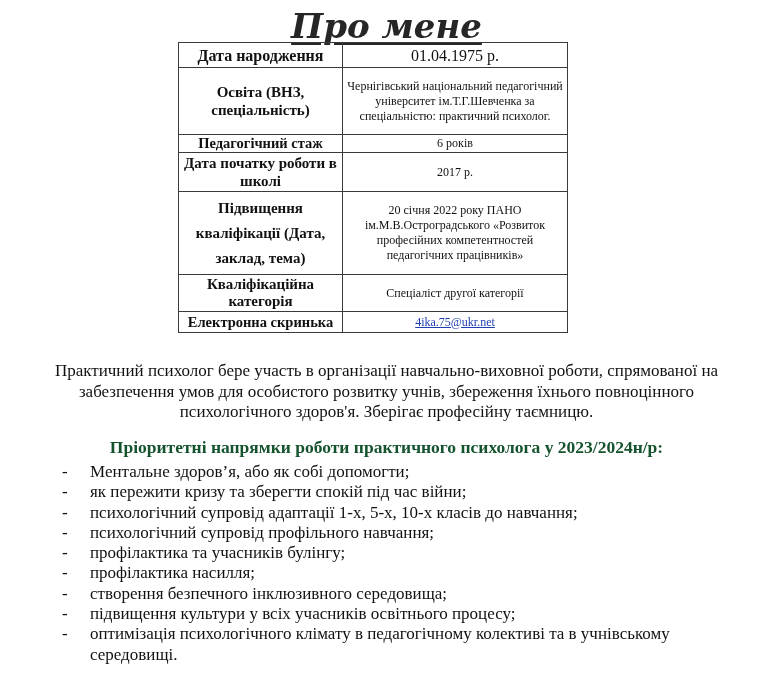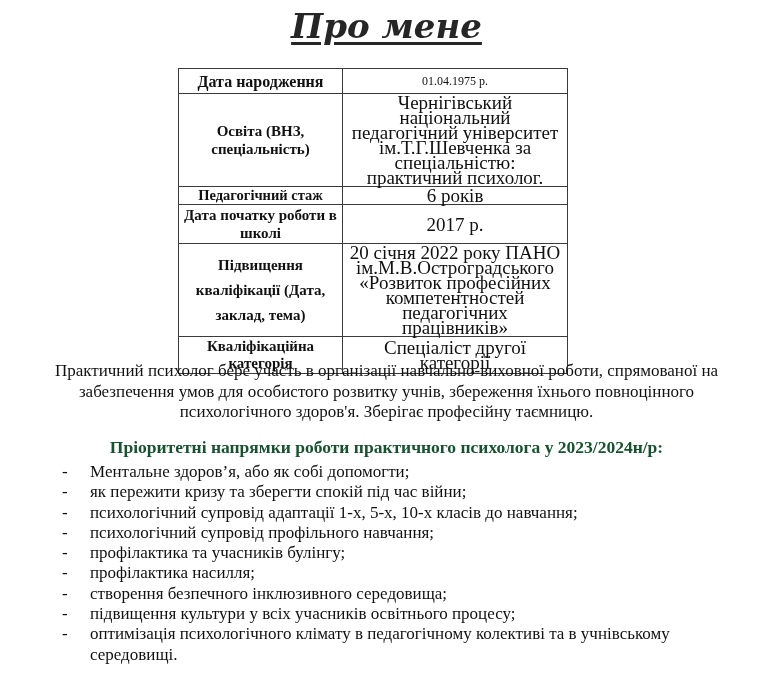--- a/index.html
+++ b/index.html
@@ -9,31 +9,31 @@
       color: #111;
     }
     .title {
       position: absolute; left: 0; top: 6px; width: 773px; text-align: center;
       font-family: "DejaVu Serif", serif;
       font-style: italic; font-weight: bold; font-size: 34px;
       text-decoration: underline; text-underline-offset: 4px;
       color: #262626;
     }
     table.info {
-      position: absolute; left: 178px; top: 68px; width: 390px;
+      position: absolute; left: 178px; top: 42px; width: 390px;
       border-collapse: collapse; font-size: 13.5px; line-height: 15px;
     }
     table.info td {
       border: 1.5px solid #3a3a3a; text-align: center; vertical-align: middle;
       padding: 1px 4px;
     }
     table.info td.k { width: 155px; font-weight: bold; }
-    table.info td.v { font-size: 19px; }
+    table.info td.v { font-size: 12px; }
     table.info tr.r0 td { font-size: 16px; height: 22px; }
-    table.info tr.r0 td.v { font-size: 12px; }
+    table.info tr.r0 td.v { font-size: 16px; }
     .email { color: #1f3fb0; text-decoration: underline; }
     .intro {
       position: absolute; left: 40px; top: 361px; width: 693px; text-align: center;
       font-size: 17px; line-height: 20.5px;
     }
     .prio {
       position: absolute; left: 0; top: 437px; width: 773px; text-align: center;
       font-weight: bold; font-size: 17.5px; color: #14532d;
     }
     ul.list {
@@ -68,20 +68,26 @@
     <td class="v">2017 р.</td>
   </tr>
   <tr>
     <td class="k" style="font-size:15px;line-height:25px;height:80px;">Підвищення кваліфікації (Дата, заклад, тема)</td>
     <td class="v">20  січня 2022 року ПАНО ім.М.В.Остроградського «Розвиток професійних компетентностей педагогічних працівників»</td>
   </tr>
   <tr>
     <td class="k" style="font-size:15px;line-height:17px;height:34px;margin-top:28px;">Кваліфікаційна категорія</td>
     <td class="v">Спеціаліст другої категорії</td>
   </tr>
+  <tr>
+    <td class="k" style="font-size:14.5px;height:18px;">Електронна скринька</td>
+    <td class="v">
+      <a class="email" title="4ika.75@ukr.net">4ika.75@ukr.net</a>
+    </td>
+  </tr>
 </tbody>
   </table>
 
 <div class="intro">Практичний психолог бере участь в організації навчально-виховної роботи, спрямованої на забезпечення умов для особистого розвитку учнів, збереження їхнього повноцінного психологічного здоров'я. Зберігає професійну таємницю.</div>
 
 <div class="prio">Пріоритетні напрямки роботи практичного психолога у 2023/2024н/р:</div>
 
 <ul class="list">
   <li><span class="dash">-</span><span>Ментальне здоров’я, або як собі допомогти;</span></li>
   <li><span class="dash">-</span><span>як пережити кризу та зберегти спокій під час війни;</span></li>

